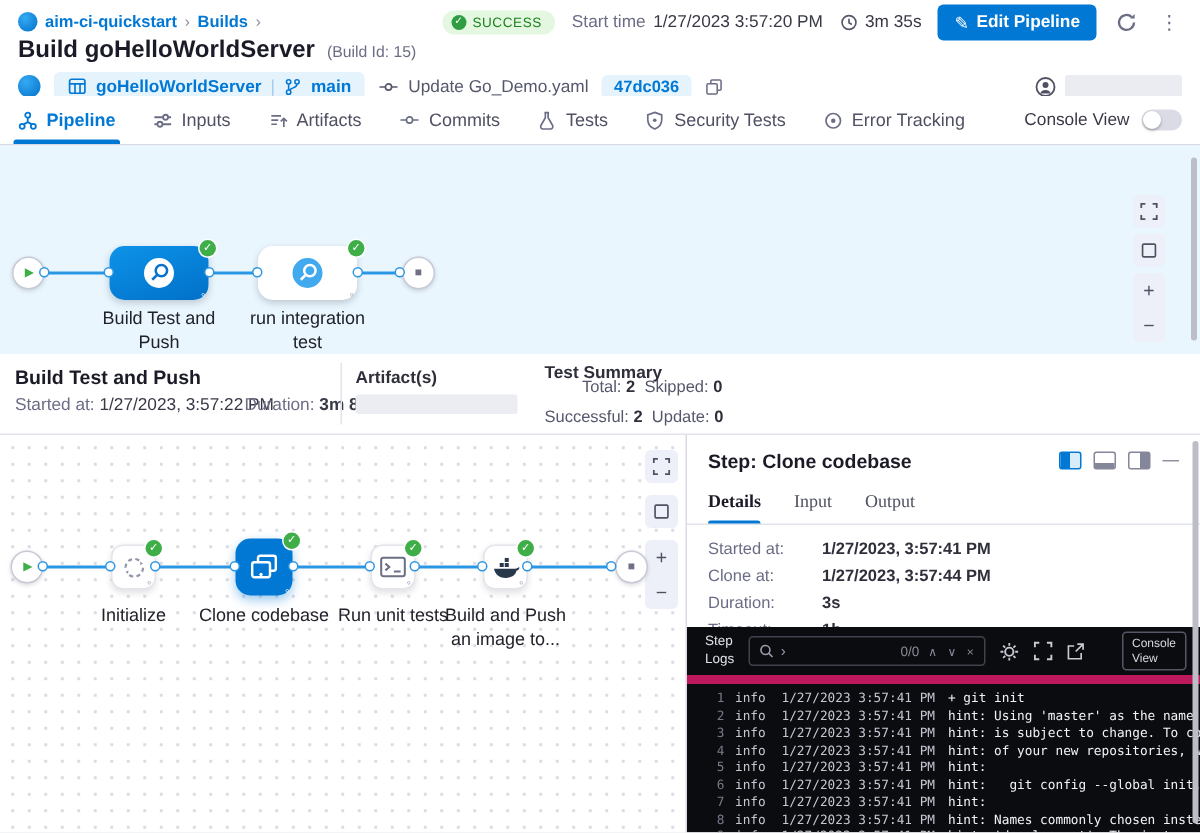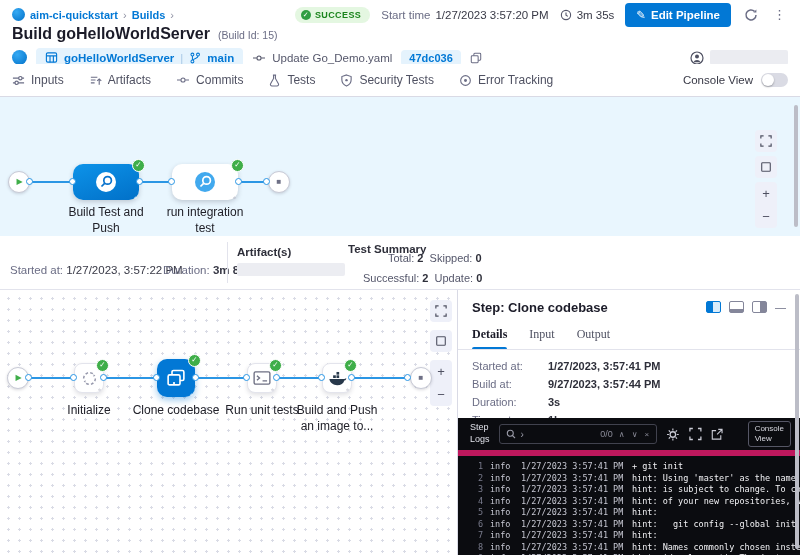--- a/index.html
+++ b/index.html
@@ -11,21 +11,21 @@
   }
   svg { display:block; }
 
   
   .topbar { position:absolute; top:0; left:0; right:0; height:64px; background:#fff; padding:7px 12px 0 12px; }
   .bc-row { display:flex; align-items:center; height:15px; }
   .bc-left { display:flex; align-items:center; gap:5px; font-size:11px; font-weight:700; color:#0278d5; }
   .bc-sep { color:#8f91a3; font-weight:400; font-size:11px; }
   .harness-dot { width:13px; height:13px; border-radius:50%; background:radial-gradient(circle at 35% 30%,#36aaf4,#0170c8); }
   .bc-right { margin-left:auto; display:flex; align-items:center; gap:11px; }
-  .status-badge { display:flex; align-items:center; gap:4px; background:#e4f7e1; color:#1b841d; font-size:9px; font-weight:700; letter-spacing:.4px; padding:3px 9px 3px 6px; border-radius:10px; }
+  .status-badge { display:flex; align-items:center; gap:4px; background:#e4f7e1; color:#1b841d; font-size:9px; font-weight:400; letter-spacing:.4px; padding:3px 9px 3px 6px; border-radius:10px; }
   .badge-dot { width:10px; height:10px; border-radius:50%; background:#2f9e42; color:#fff; font-size:7px; line-height:10px; text-align:center; }
   .muted { color:#6b6d85; }
   .kv { display:flex; gap:5px; align-items:center; font-size:11.5px; color:#383946; }
   .edit-btn { display:flex; align-items:center; gap:5px; background:#0278d5; color:#fff; border:none; border-radius:4px; font-size:11.5px; font-weight:600; padding:5px 11px; font-family:inherit; }
   .ghost-btn { background:none; border:none; color:#6b6d85; font-size:13px; font-family:inherit; padding:0 2px; }
   .title-row { display:flex; align-items:baseline; gap:8px; margin-top:3px; }
   .page-title { font-size:16px; font-weight:700; color:#1b1b28; }
   .build-id { font-size:10.5px; color:#6b6d85; }
   .meta-row { display:flex; align-items:center; gap:9px; margin-top:5px; }
   .repo-pill { display:flex; align-items:center; gap:6px; background:#e5f3fd; border-radius:4px; padding:3px 9px; font-size:11.5px; font-weight:700; color:#0278d5; }
@@ -201,20 +201,29 @@
             <circle cx="7" cy="7" r="6" fill="none" stroke="#4f5162" stroke-width="1.2"></circle>
             <circle cx="7" cy="5.6" r="2" fill="#4f5162"></circle>
             <path d="M3.4 11.3a4 4 0 017.2 0" fill="#4f5162"></path>
           </svg>
         <span class="redacted"></span>
       </span>
     </div>
   </header>
 
   <nav class="tabsbar">
+    <div class="tab active">
+      <svg width="13" height="13" viewBox="0 0 14 14">
+          <circle cx="7" cy="3" r="1.8" fill="none" stroke="currentColor" stroke-width="1.3"></circle>
+          <circle cx="3" cy="11" r="1.8" fill="none" stroke="currentColor" stroke-width="1.3"></circle>
+          <circle cx="11" cy="11" r="1.8" fill="none" stroke="currentColor" stroke-width="1.3"></circle>
+          <path d="M7 4.8V8M7 8l-3 1.6M7 8l3 1.6" fill="none" stroke="currentColor" stroke-width="1.3"></path>
+        </svg>
+      <span>Pipeline</span>
+    </div>
     <div class="tab">
       <svg width="13" height="13" viewBox="0 0 14 14">
           <path d="M1 4.5h12M1 9.5h12" stroke="currentColor" stroke-width="1.3"></path>
           <circle cx="9" cy="4.5" r="1.8" fill="#fff" stroke="currentColor" stroke-width="1.3"></circle>
           <circle cx="5" cy="9.5" r="1.8" fill="#fff" stroke="currentColor" stroke-width="1.3"></circle>
         </svg>
       <span>Inputs</span>
     </div>
     <div class="tab">
       <svg width="13" height="13" viewBox="0 0 14 14">
@@ -313,30 +322,31 @@
         </svg>
     </div>
     <div class="zoom-group" style="right:23px;top:85px;">
       <span>+</span>
       <span>−</span>
     </div>
     <div class="vscroll" style="right:2px;top:8px;height:122px;"></div>
   </section>
 
   <section class="stage-info">
+    <div class="si-title">Build Test and Push</div>
     <div class="si-line" style="left:10px;text-align:right;">
       <span class="muted">Started at:</span> <span>1/27/2023, 3:57:22 PM</span>
     </div>
     <div class="si-line" style="left:163px;">
       <span class="muted">Duration:</span> <span style="font-weight:700;">3m 8s</span>
     </div>
     <div class="si-div"></div>
     <div class="si-h" style="position:absolute;left:237px;top:10px;">Artifact(s)</div>
     <div class="artifact-blur"></div>
-    <div class="si-h" style="position:absolute;left:348px;top:7px;text-align:center;">Test Summary</div>
+    <div class="si-h" style="position:absolute;left:363px;top:7px;text-align:center;">Test Summary</div>
     <div class="si-sm" style="position:absolute;left:363px;top:16px;color:#55576b;margin-left:25px;">
       <span>Total:</span> <span class="si-val">2</span>&nbsp;&nbsp;<span>Skipped:</span> <span class="si-val">0</span>
     </div>
     <div class="si-sm" style="position:absolute;left:363px;top:36px;color:#55576b;">
       <span>Successful:</span> <span class="si-val">2</span>&nbsp;&nbsp;<span>Update:</span> <span class="si-val">0</span>
     </div>
   </section>
 
   <div class="bottom">
 
@@ -440,22 +450,22 @@
         <span class="ptab">Input</span>
         <span class="ptab">Output</span>
       </div>
 
       <div class="details">
         <div class="drow">
           <span class="dlabel">Started at:</span>
             <span class="dvalue">1/27/2023, 3:57:41 PM</span>
         </div>
         <div class="drow">
-          <span class="dlabel">Build at:</span>
-            <span class="dvalue">9/27/2023, 3:57:44 PM</span>
+          <span class="dlabel">Clone at:</span>
+            <span class="dvalue">1/27/2023, 3:57:44 PM</span>
         </div>
         <div class="drow">
           <span class="dlabel">Duration:</span>
             <span class="dvalue">3s</span>
         </div>
         <div class="drow">
           <span class="dlabel">Timeout:</span>
             <span class="dvalue">1h</span>
         </div>
       </div>

